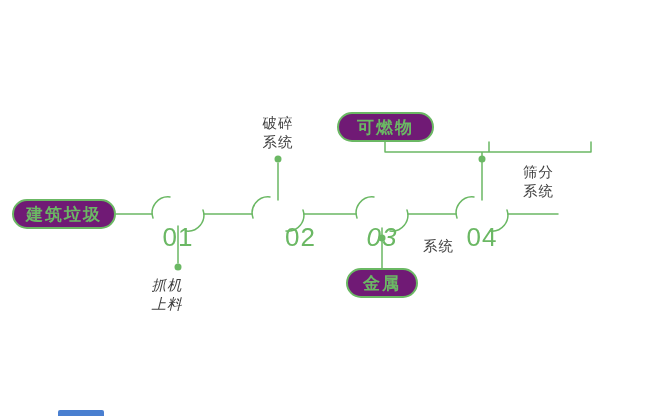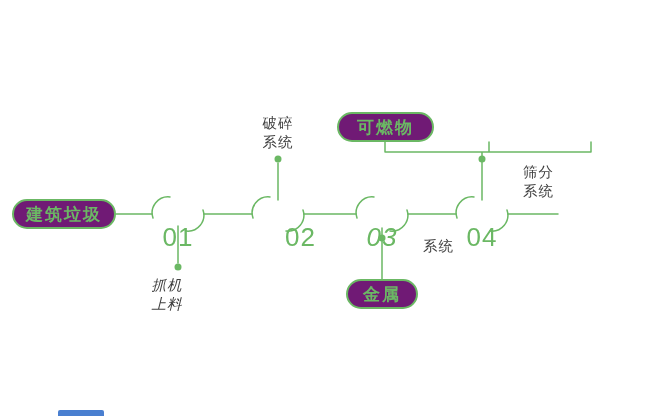--- a/index.html
+++ b/index.html
@@ -112,21 +112,21 @@
 
   <div class="sys-label lefted" style="left:390px;top:237px;">
     <div>系统</div>
   </div>
 
   <div class="sys-label lefted" style="left:490px;top:163px;">
     <div>筛分</div>
     <div>系统</div>
   </div>
 
-  <div class="pill" style="left:346px;top:279px;width:72px;">
+  <div class="pill" style="left:346px;top:268px;width:72px;">
     <span>金属</span>
   </div>
 
   <div class="pill" style="left:337px;top:112px;width:97px;">
     <span>可燃物</span>
   </div>
 
   <div class="bottom-bar"></div>
 
 </div>

